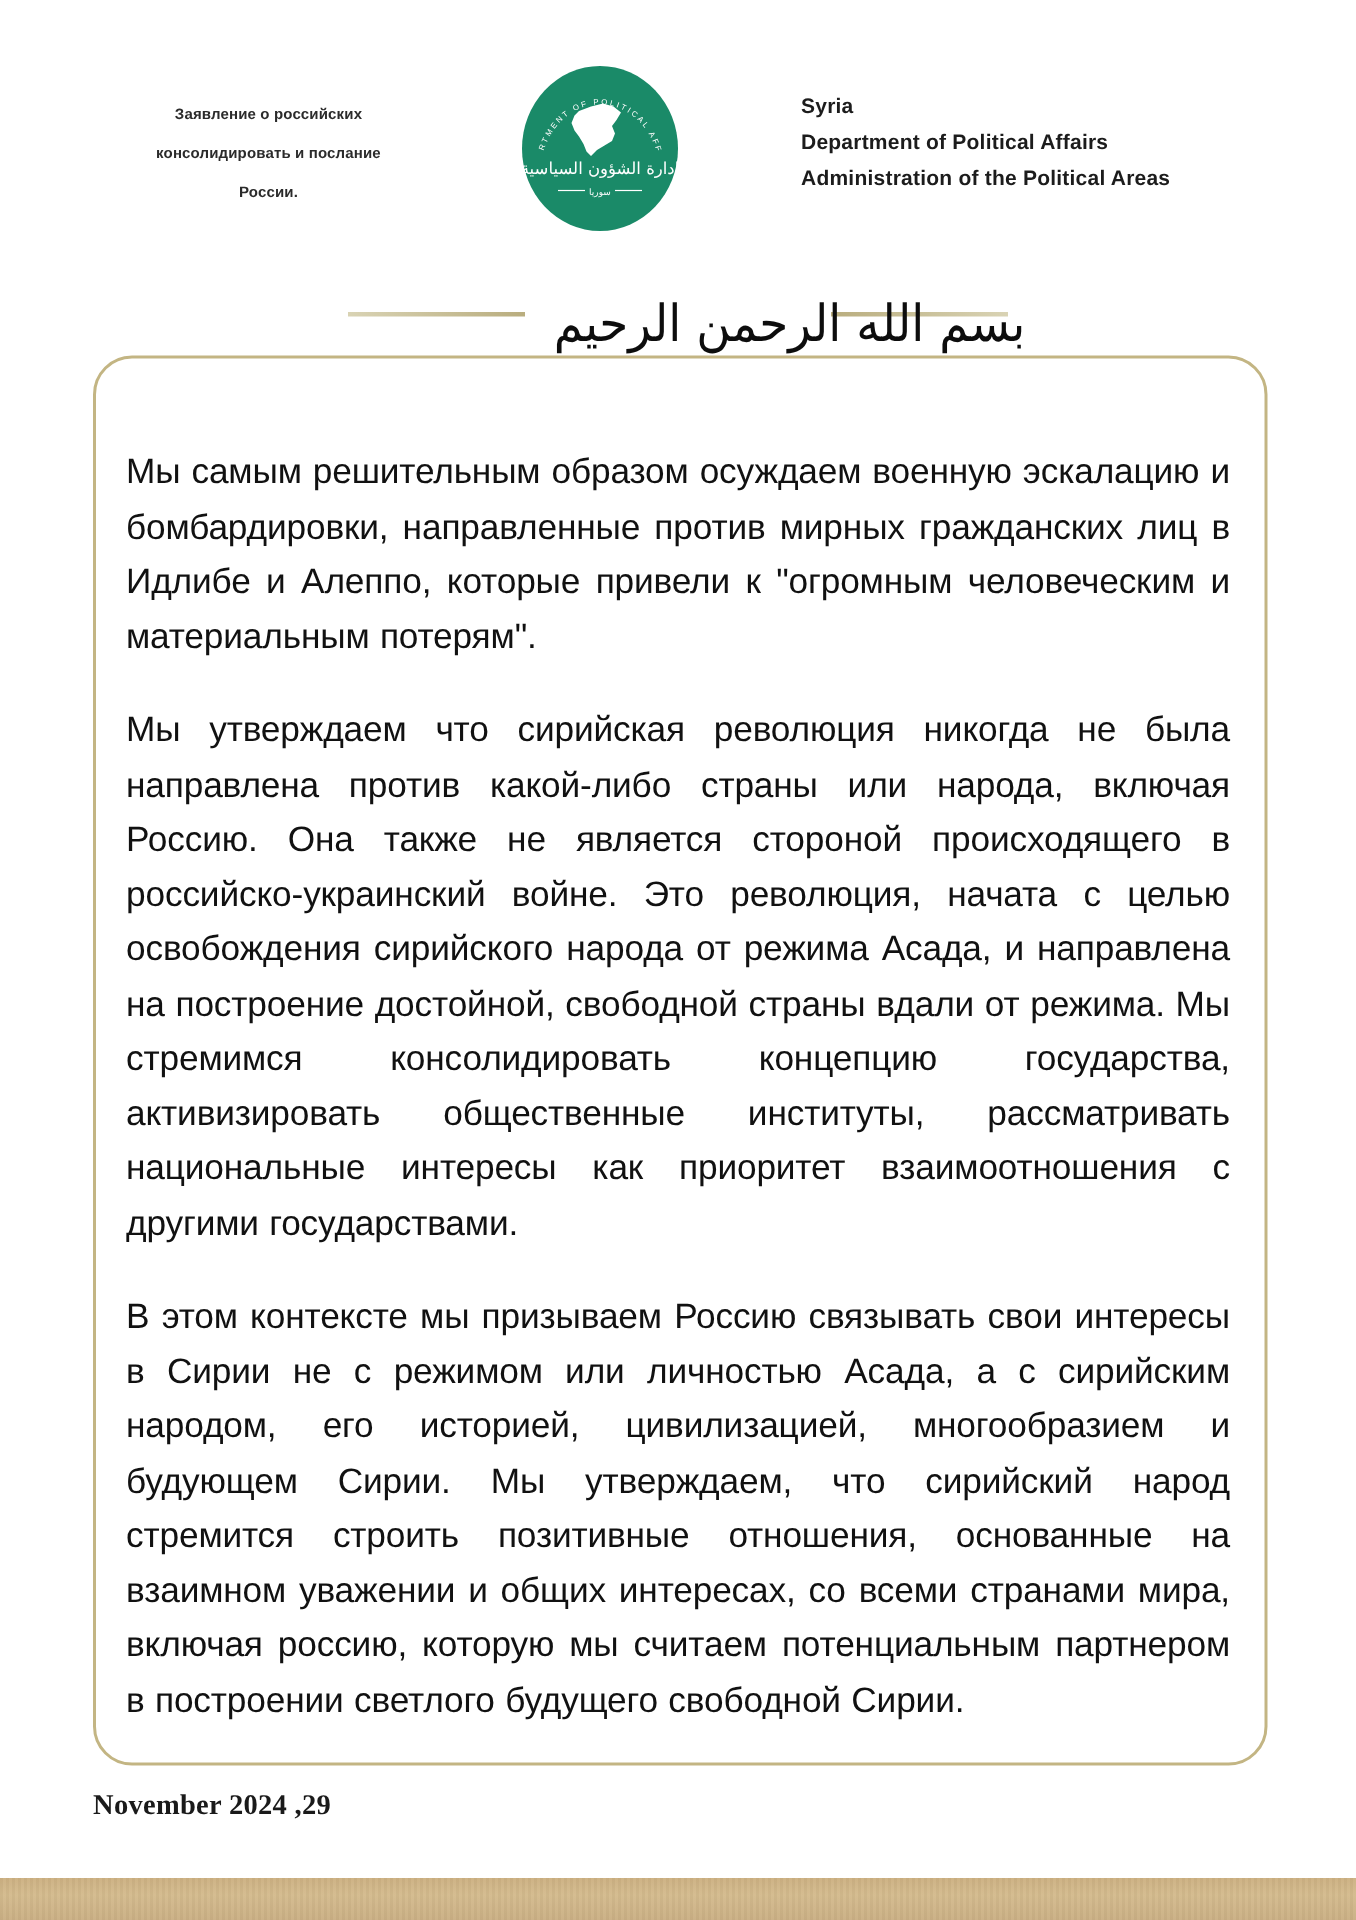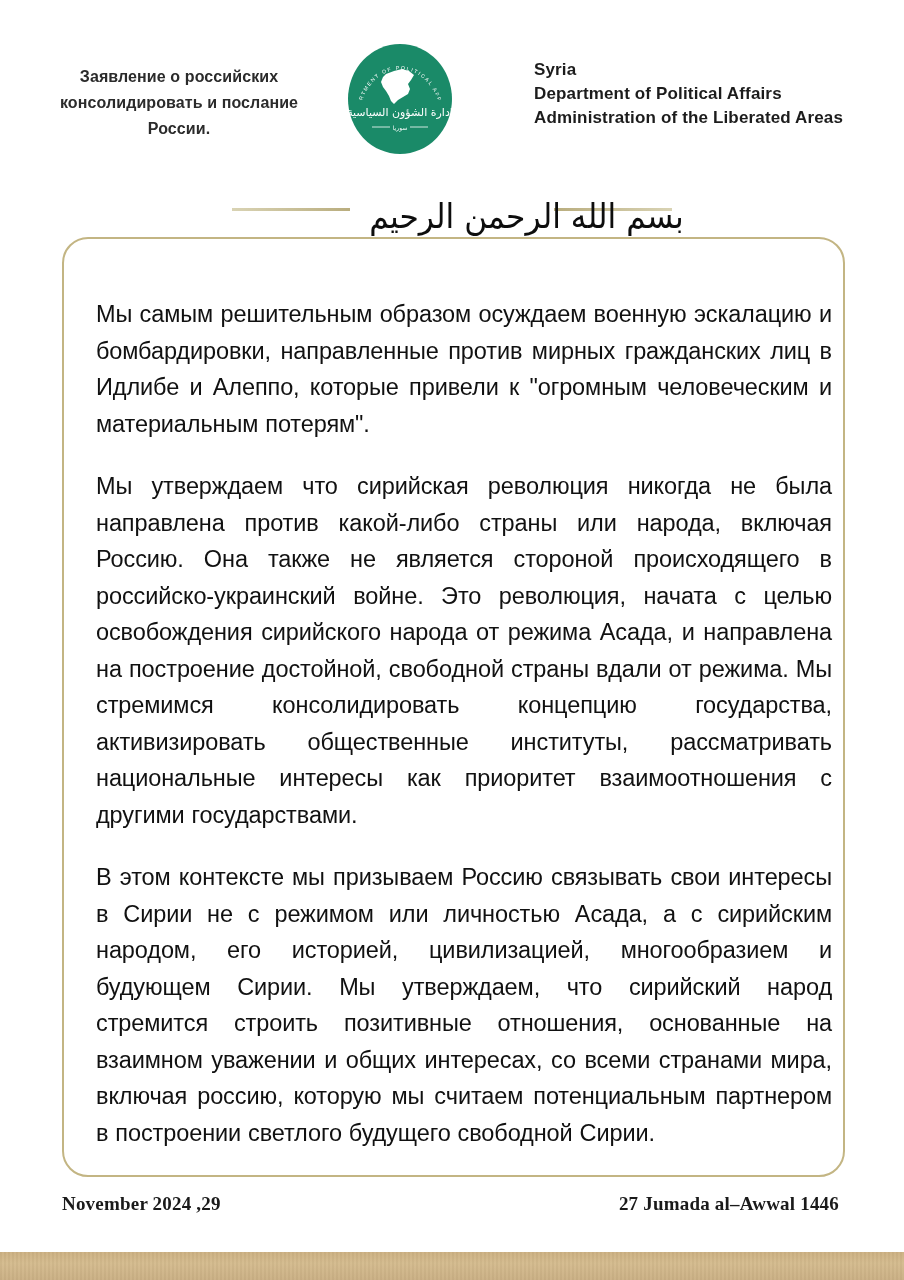--- a/index.html
+++ b/index.html
@@ -29,41 +29,41 @@
   }
   .header-left {
     width: 330px;
     padding-left: 28px;
     box-sizing: border-box;
     text-align: center;
     padding-top: 20px;
   }
   .header-left .hl-line {
     font-family: "Liberation Sans", sans-serif;
-    font-size: 16px;
+    font-size: 10px;
     font-weight: bold;
     color: #2b2b2b;
     line-height: 26px;
     letter-spacing: 0.1px;
   }
   .header-logo {
     width: 140px;
     display: flex;
     justify-content: center;
     align-items: flex-start;
   }
   .header-right {
     flex: 1;
     padding-left: 64px;
     padding-top: 14px;
     box-sizing: border-box;
   }
   .header-right .hr-line {
     font-family: "Liberation Sans", sans-serif;
-    font-size: 17px;
+    font-size: 14px;
     font-weight: bold;
     color: #1c1c1c;
     line-height: 24px;
     letter-spacing: 0.15px;
   }
 
   
   .logo {
     position: relative;
     width: 104px;
@@ -128,21 +128,20 @@
     box-sizing: border-box;
     background: transparent;
   }
 
   
   .body-text {
     position: absolute;
     left: 84px;
     top: 296px;
     width: 736px;
-    margin-left: 12px;
   }
   .para {
     font-family: "Liberation Sans", sans-serif;
     font-size: 23.5px;
     line-height: 36.5px;
     color: #111111;
     text-align: justify;
     text-align-last: left;
     margin: 0 0 26px 0;
     letter-spacing: -0.1px;
@@ -219,21 +218,21 @@
           <text x="52" y="86" text-anchor="middle" fill="#ffffff" font-family="'DejaVu Sans', sans-serif" font-size="6">سوريا</text>
           <line x1="24" y1="83" x2="42" y2="83" stroke="#ffffff" stroke-width="0.8"></line>
           <line x1="62" y1="83" x2="80" y2="83" stroke="#ffffff" stroke-width="0.8"></line>
         </svg>
       </div>
     </div>
 
     <div class="header-right">
       <div class="hr-line">Syria</div>
       <div class="hr-line">Department of Political Affairs</div>
-      <div class="hr-line">Administration of the Liberated Areas</div>
+      <div class="hr-line">Administration of the Political Areas</div>
     </div>
   </div>
 
   <div class="basmala-row">
     <div class="basmala-rule"></div>
     <div class="basmala-art">
       <div class="basmala-text">بسم الله الرحمن الرحيم</div>
     </div>
     <div class="basmala-rule right"></div>
   </div>
@@ -241,18 +240,17 @@
   <div class="frame"></div>
 
   <div class="body-text">
     <p class="para">Мы самым решительным образом осуждаем военную эскалацию и бомбардировки, направленные против мирных гражданских лиц в Идлибе и Алеппо, которые привели к "огромным человеческим и материальным потерям".</p>
     <p class="para">Мы утверждаем что сирийская революция никогда не была направлена против какой-либо страны или народа, включая Россию. Она также не является стороной происходящего в российско-украинский войне. Это революция, начата с целью освобождения сирийского народа от режима Асада, и направлена на построение достойной, свободной страны вдали от режима. Мы стремимся консолидировать концепцию государства, активизировать общественные институты, рассматривать национальные интересы как приоритет взаимоотношения с другими государствами.</p>
     <p class="para">В этом контексте мы призываем Россию связывать свои интересы в Сирии не с режимом или личностью Асада, а с сирийским народом, его историей, цивилизацией, многообразием и будующем Сирии. Мы утверждаем, что сирийский народ стремится строить позитивные отношения, основанные на взаимном уважении и общих интересах, со всеми странами мира, включая россию, которую мы считаем потенциальным партнером в построении светлого будущего свободной Сирии.</p>
   </div>
 
   <div class="footer">
     <div class="footer-date">November 2024 ,29</div>
-    <div class="footer-date right">27 Jumada al–Awwal 1446</div>
   </div>
 
   <div class="desk"></div>
 
 </div>
 
 </body></html>

